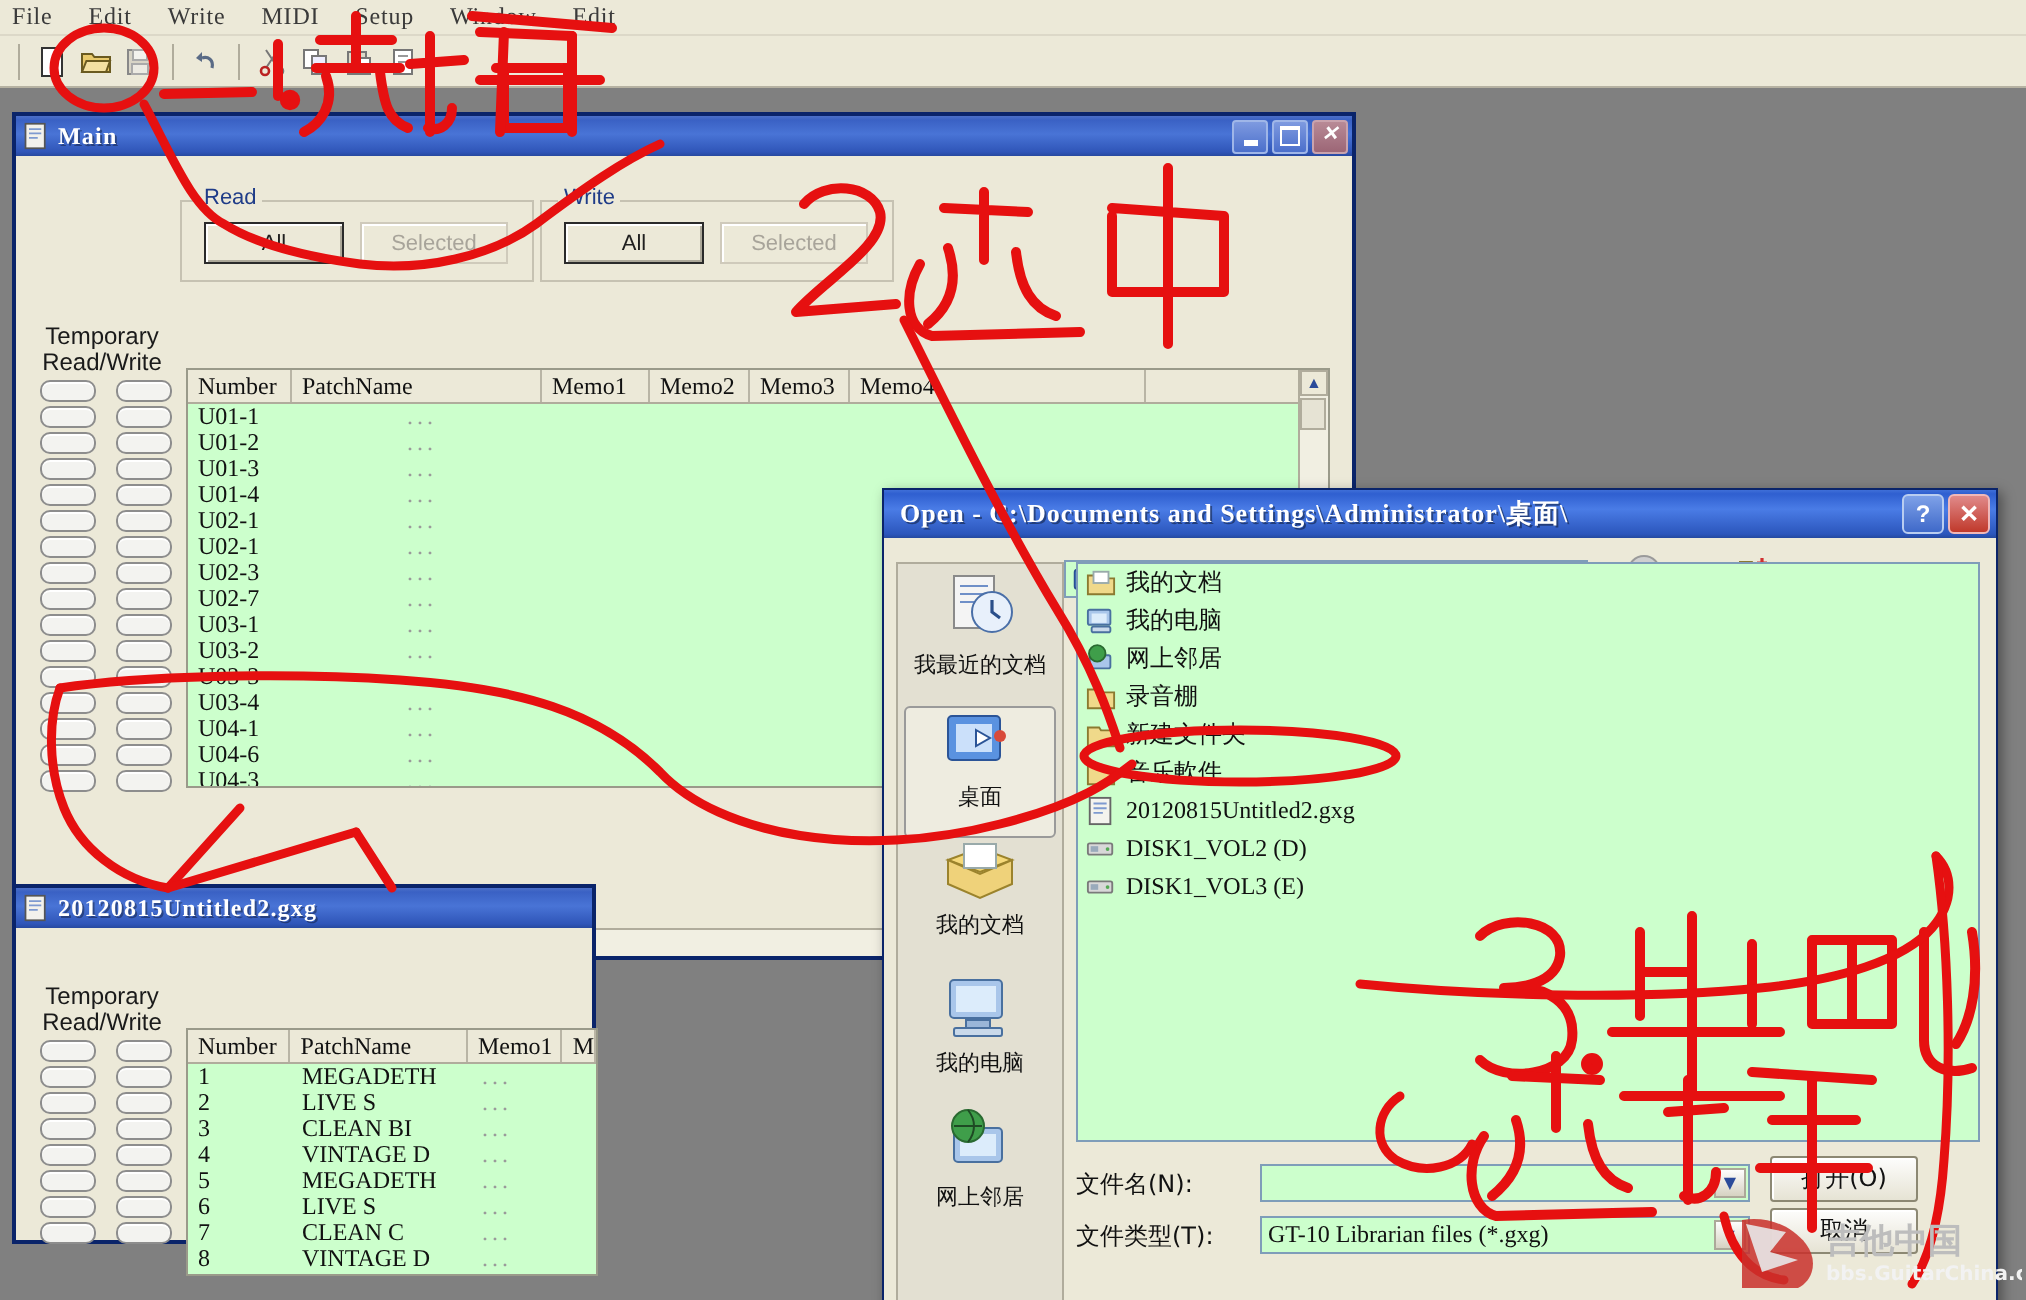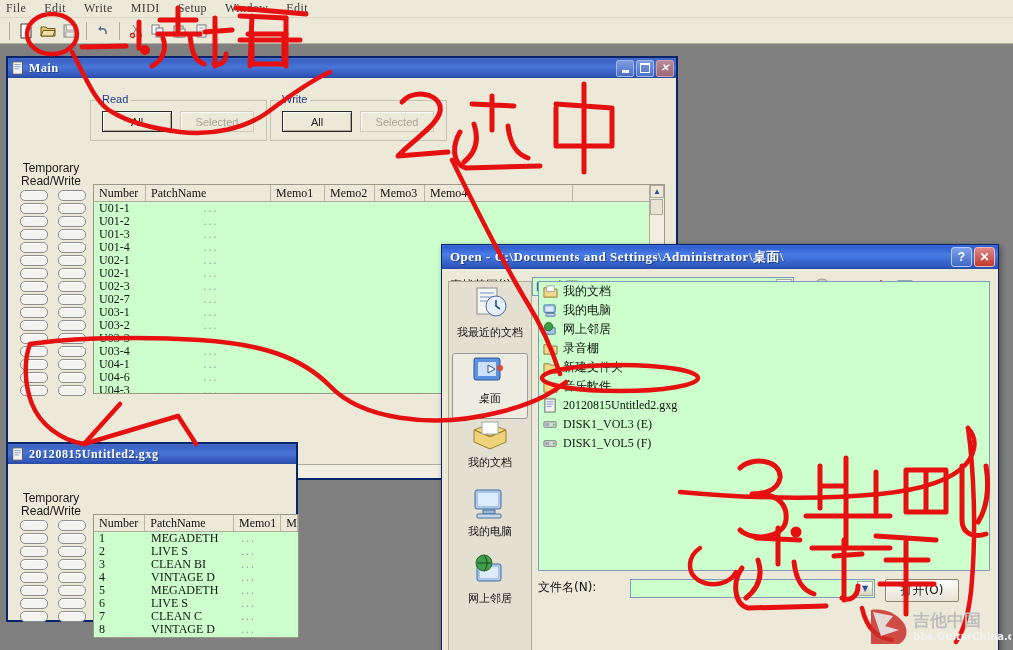--- a/index.html
+++ b/index.html
@@ -110,21 +110,21 @@
     display:flex;align-items:center;padding:0 3px;box-sizing:border-box;
   }
   #dlg .dtb .txt{
     color:#fff;font-family:"Liberation Serif",serif;font-weight:bold;font-size:13px;
     letter-spacing:.5px;text-shadow:1px 1px 0 rgba(0,0,0,.4);padding-left:5px;white-space:nowrap;
   }
   .dbtn{width:19px;height:18px;border-radius:3px;border:1px solid #b9cdf0;display:flex;align-items:center;justify-content:center;
         color:#fff;font-weight:bold;font-size:12px;font-family:"Liberation Sans",sans-serif;margin-left:2px;}
   .dbtn.q{background:linear-gradient(180deg,#7ea1e8,#3f69c9);}
   .dbtn.x{background:linear-gradient(180deg,#e08a8a,#c0392b);border-color:#f0b8b8;}
-  .dlgrow{position:absolute;display:flex;align-items:flex-start;}
+  .dlgrow{position:absolute;display:flex;align-items:flex-end;}
   .cnlbl{font-family:"DejaVu Sans",sans-serif;font-size:12px;color:#111;}
   .combo{
     background:#ccffcc;border:1px solid #7f9db9;height:19px;box-sizing:border-box;
     display:flex;align-items:center;padding-left:3px;position:relative;
     font-family:"DejaVu Sans",sans-serif;font-size:12px;color:#111;
   }
   .combo .arrow{
     position:absolute;right:1px;top:1px;width:16px;height:15px;
     background:linear-gradient(180deg,#fdfdfd,#d6d2c2);border:1px solid #aca899;box-sizing:border-box;
     display:flex;align-items:center;justify-content:center;color:#2a4a9a;font-size:8px;
@@ -683,41 +683,49 @@
                 <path d="M4 4h7M4 6.5h7M4 9h5" stroke="#7e9ad0"></path>
               </svg></span>
             <span style="font-family: &quot;Liberation Serif&quot;, serif;">20120815Untitled2.gxg</span>
           </div>
           <div class="fitem">
             <span class="fi"><svg width="15" height="15" viewBox="0 0 16 16">
                 <rect x="1" y="5" width="13" height="6" rx="1" fill="#d8d8d8" stroke="#7a7a7a"></rect>
                 <rect x="2.5" y="6.5" width="4" height="3" fill="#9ab"></rect>
                 <circle cx="11.5" cy="8" r="1" fill="#5a5"></circle>
               </svg></span>
-            <span style="font-family: &quot;Liberation Serif&quot;, serif;">DISK1_VOL3 (E)</span>
+            <span style="font-family: &quot;Liberation Serif&quot;, serif;">DISK1_VOL2 (D)</span>
           </div>
           <div class="fitem">
             <span class="fi"><svg width="15" height="15" viewBox="0 0 16 16">
                 <rect x="1" y="5" width="13" height="6" rx="1" fill="#d8d8d8" stroke="#7a7a7a"></rect>
                 <rect x="2.5" y="6.5" width="4" height="3" fill="#9ab"></rect>
                 <circle cx="11.5" cy="8" r="1" fill="#5a5"></circle>
               </svg></span>
-            <span style="font-family: &quot;Liberation Serif&quot;, serif;">DISK1_VOL5 (F)</span>
+            <span style="font-family: &quot;Liberation Serif&quot;, serif;">DISK1_VOL3 (E)</span>
           </div>
         </div>
 
       <div class="dlgrow" style="left:96px;top:334px;width:450px;height:22px;">
         <span class="cnlbl" style="width:92px;">文件名(N):</span>
         <span class="combo" style="width:245px;">
           <span></span>
           <span class="arrow">▼</span>
         </span>
         <span class="dbtnx" style="margin-left:10px;width:72px;height:21px;">打开(O)</span>
       </div>
 
+      <div class="dlgrow" style="left:96px;top:360px;width:450px;height:22px;">
+        <span class="cnlbl" style="width:92px;">文件类型(T):</span>
+        <span class="combo" style="width:245px;font-family:'Liberation Serif',serif;">
+          <span>GT-10 Librarian files (*.gxg)</span>
+          <span class="arrow">▼</span>
+        </span>
+        <span class="dbtnx" style="margin-left:10px;width:72px;height:21px;">取消</span>
+      </div>
     </div>
 
   </div>
 </div>
 
 <svg id="ink" viewBox="0 0 1013 650">
   <g fill="none" stroke="#e61010" stroke-width="4.5" stroke-linecap="round" stroke-linejoin="round">
 
     <ellipse cx="52" cy="34" rx="25" ry="20"></ellipse>
 

